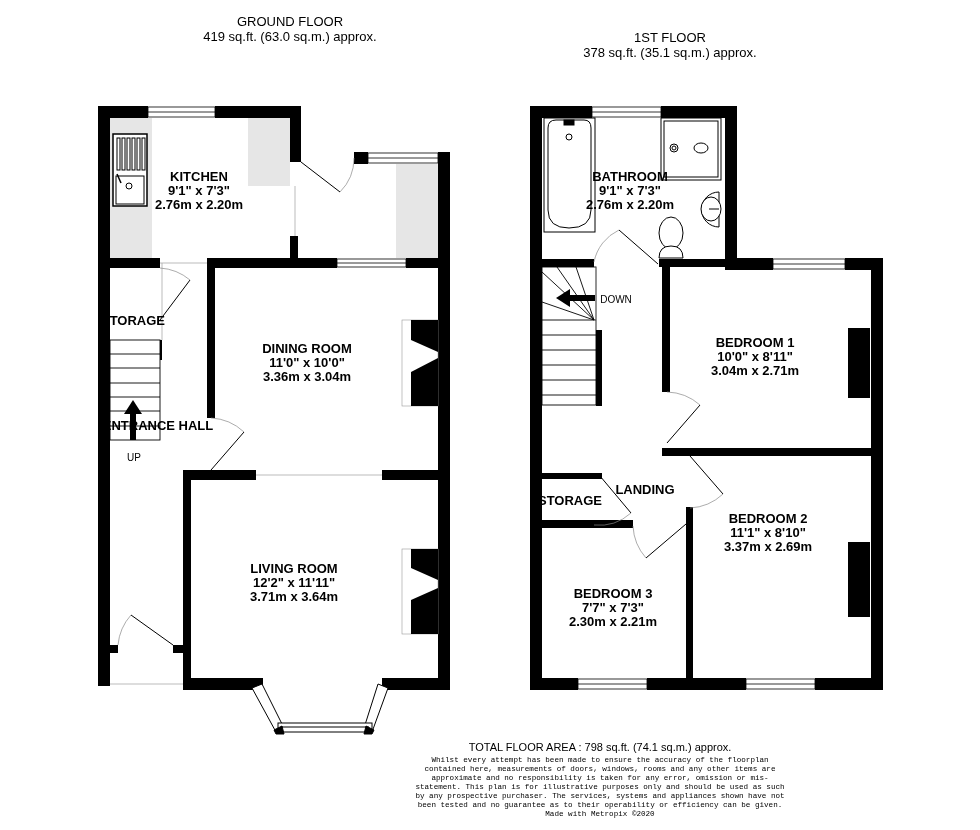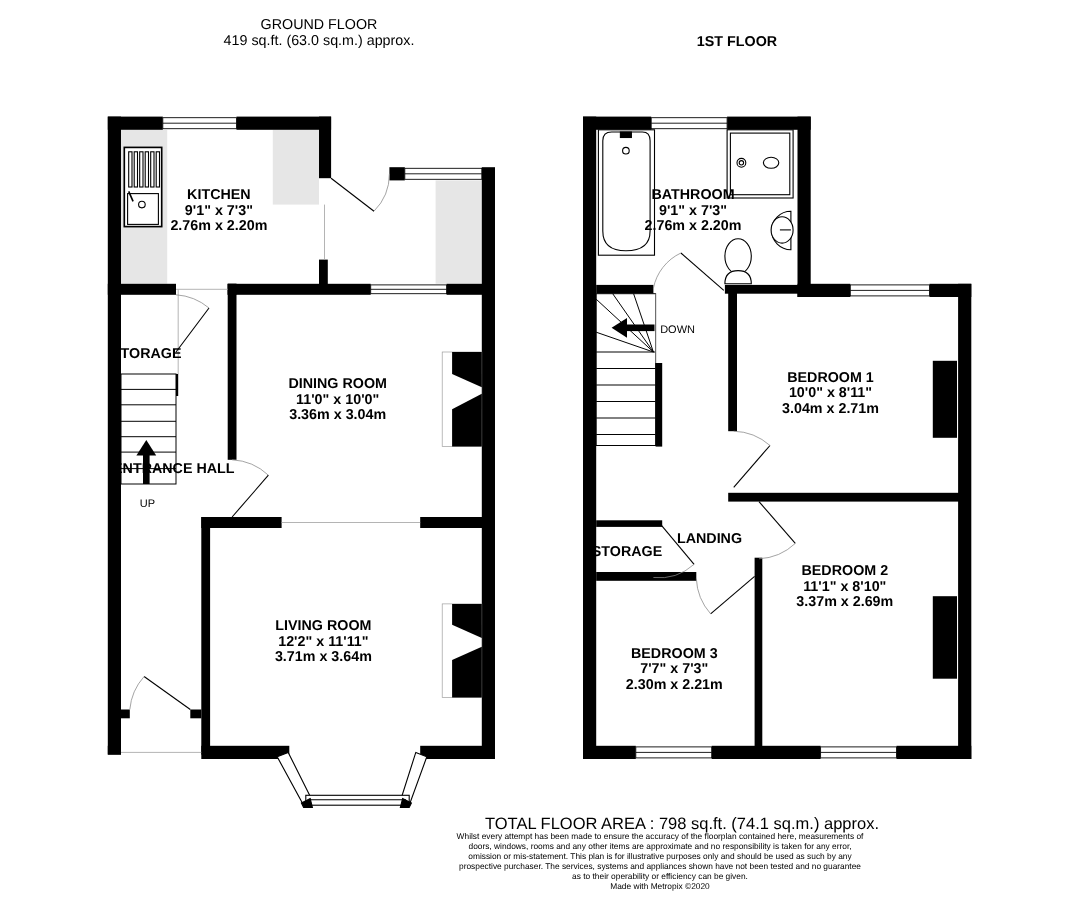--- a/index.html
+++ b/index.html
@@ -1,32 +1,33 @@
 <!DOCTYPE html>
 <html><head>
 <meta charset="utf-8">
 <style>
   html,body{margin:0;padding:0;background:#fff;}
   body{width:980px;height:830px;position:relative;overflow:hidden;font-family:"Liberation Sans",sans-serif;color:#000;}
   .hdr{position:absolute;text-align:center;font-size:13px;line-height:15px;}
   #plan{position:absolute;left:0;top:0;}
   .room-label{font-family:"Liberation Sans",sans-serif;font-weight:bold;font-size:13px;text-anchor:middle;}
   .small-label{font-family:"Liberation Sans",sans-serif;font-size:10px;text-anchor:middle;}
-  .footer-total{position:absolute;left:440px;top:741px;width:360px;text-align:center;font-size:15px;}
-  .footer-disc{position:absolute;left:414px;top:756px;width:372px;text-align:center;font-size:7.6px;line-height:9px;}
+  .footer-total{position:absolute;left:420px;top:741px;width:360px;text-align:center;font-size:11px;}
+  .footer-disc{position:absolute;left:414px;top:756px;width:372px;text-align:center;font-size:7.6px;line-height:9px;font-family:Liberation Mono, monospace;}
 </style>
 </head>
 <body>
 
 <div class="hdr" style="left:170px;top:14px;width:240px;">
   <div>GROUND FLOOR</div>
   <div>419 sq.ft. (63.0 sq.m.) approx.</div>
 </div>
-<div class="hdr" style="left:550px;top:30px;width:240px;font-weight:bold;">
+<div class="hdr" style="left:550px;top:30px;width:240px;">
   <div>1ST FLOOR</div>
+  <div>378 sq.ft. (35.1 sq.m.) approx.</div>
 </div>
 
 <svg id="plan" width="980" height="830" viewBox="0 0 980 830" xmlns="http://www.w3.org/2000/svg">
 
   <g>
 
     <rect x="110" y="118" width="42" height="140" fill="#e6e6e6"></rect>
     <rect x="248" y="118" width="42" height="68" fill="#e6e6e6"></rect>
     <rect x="396" y="164" width="42" height="94" fill="#e6e6e6"></rect>
 

